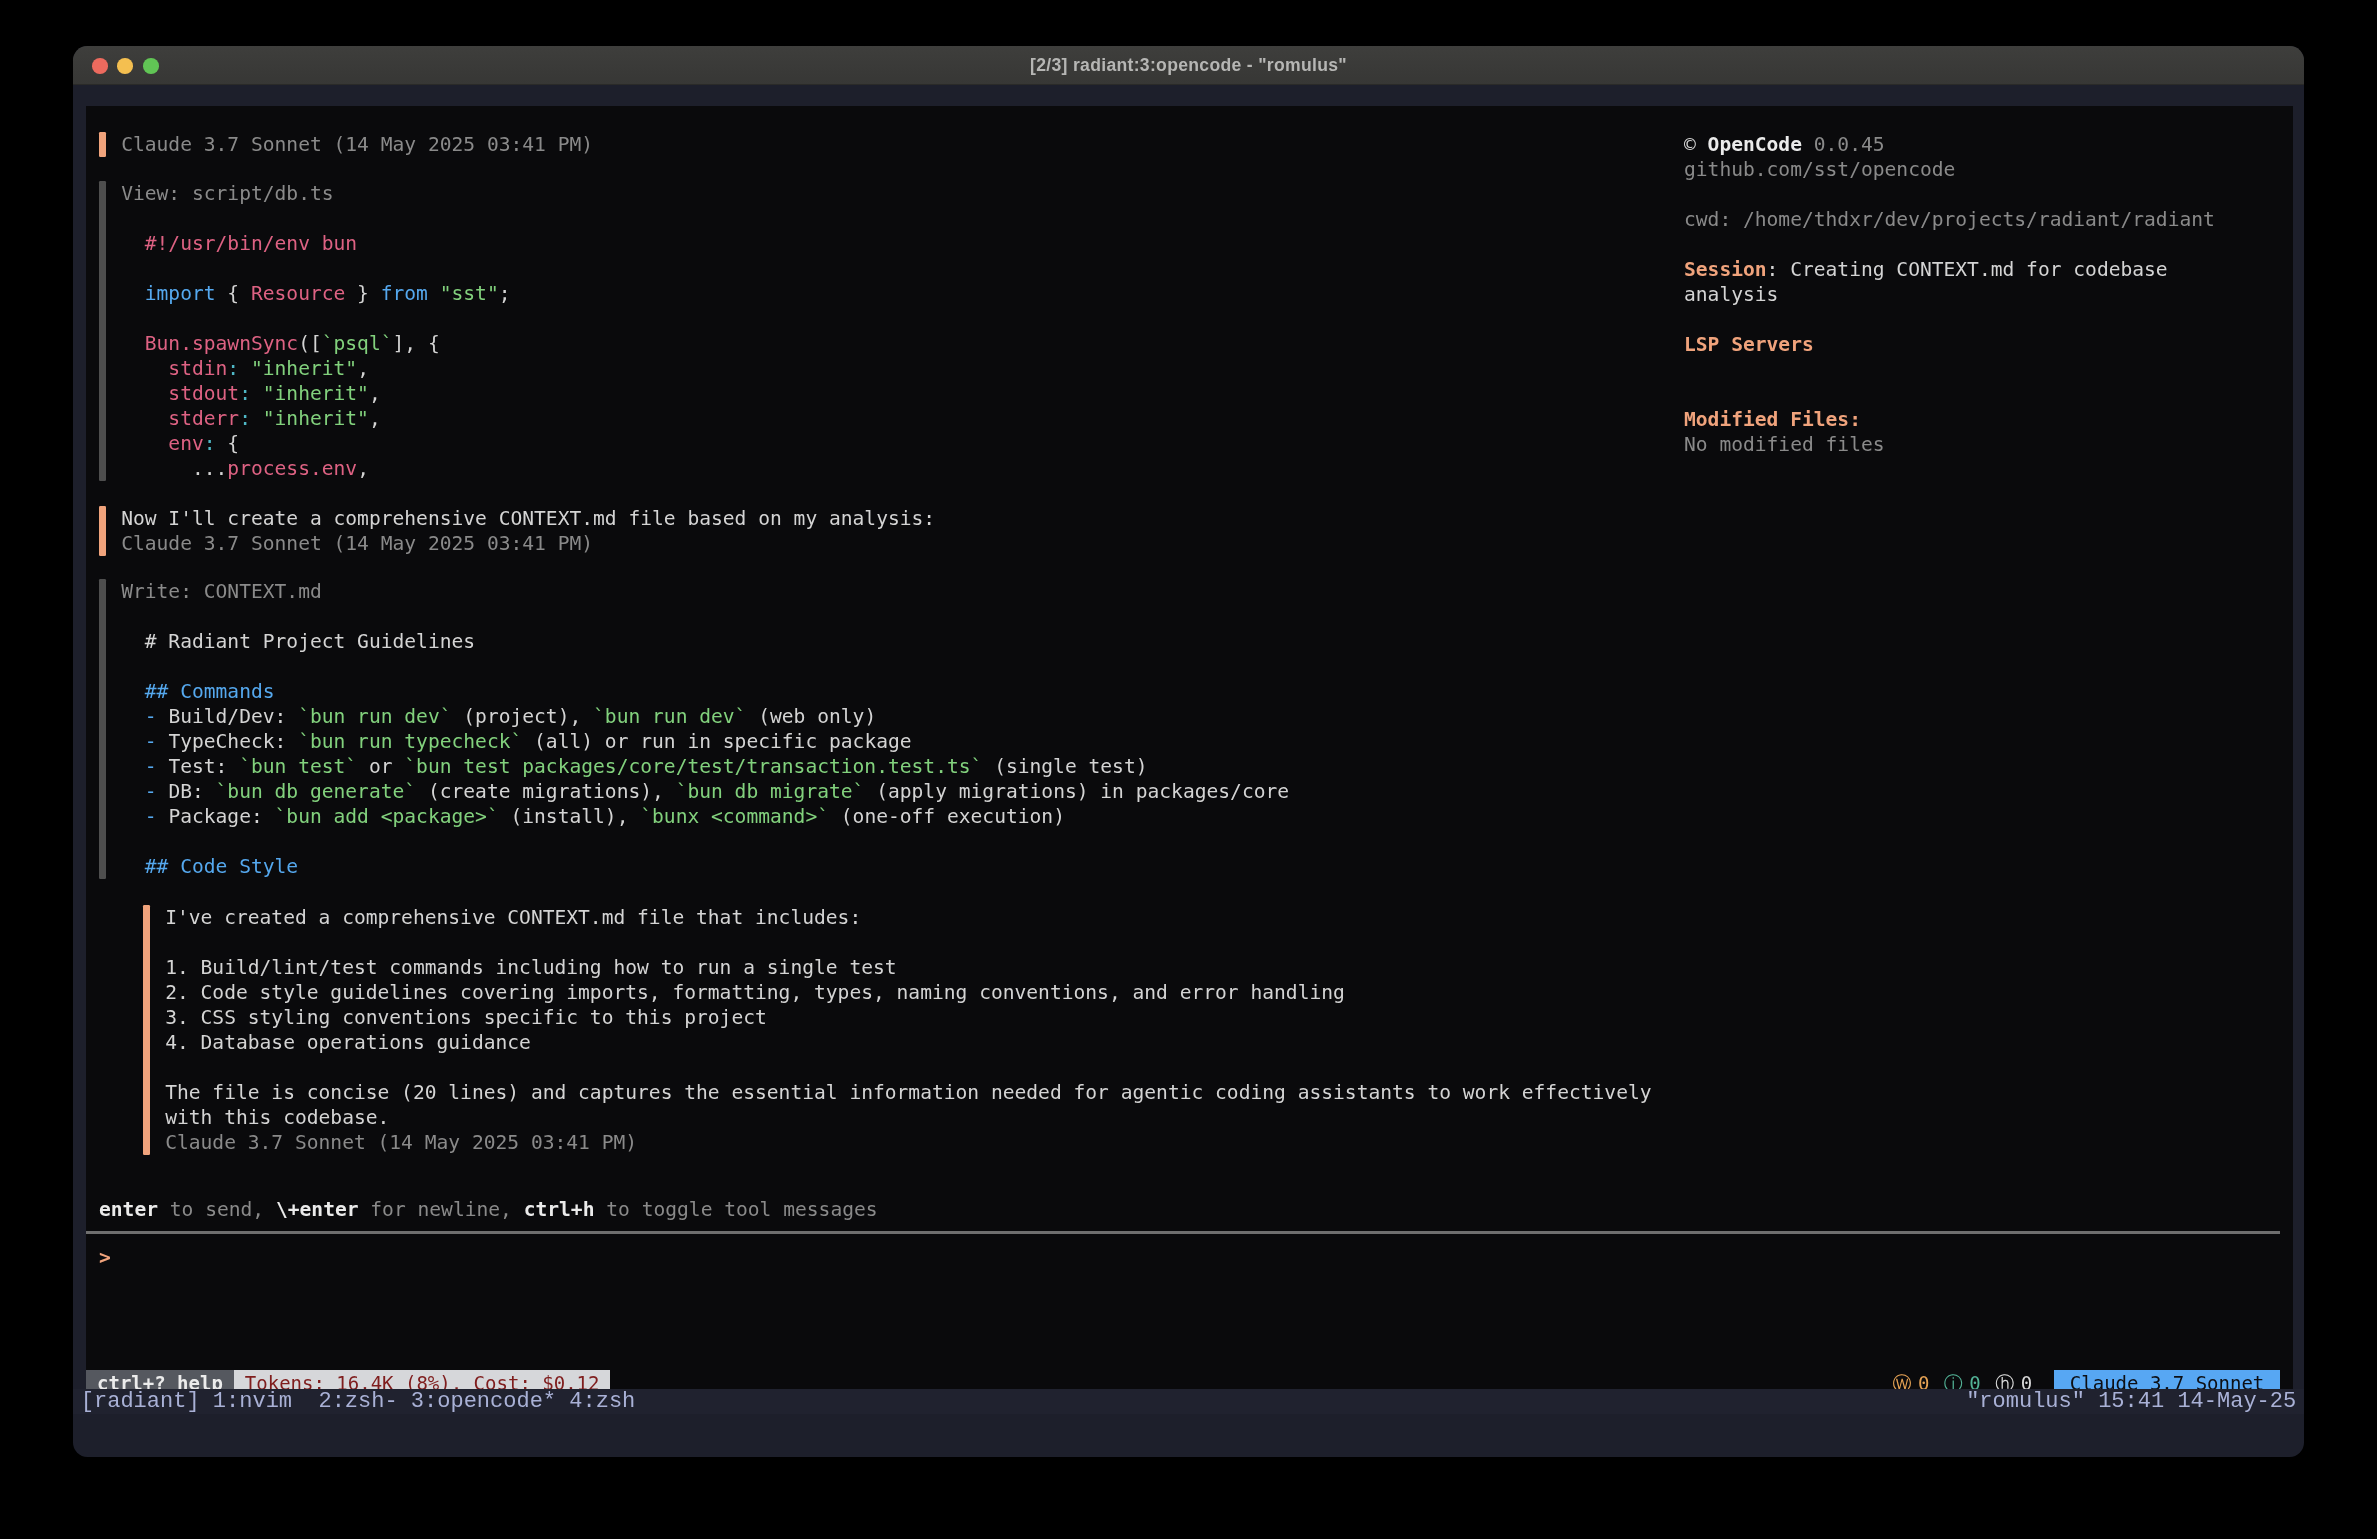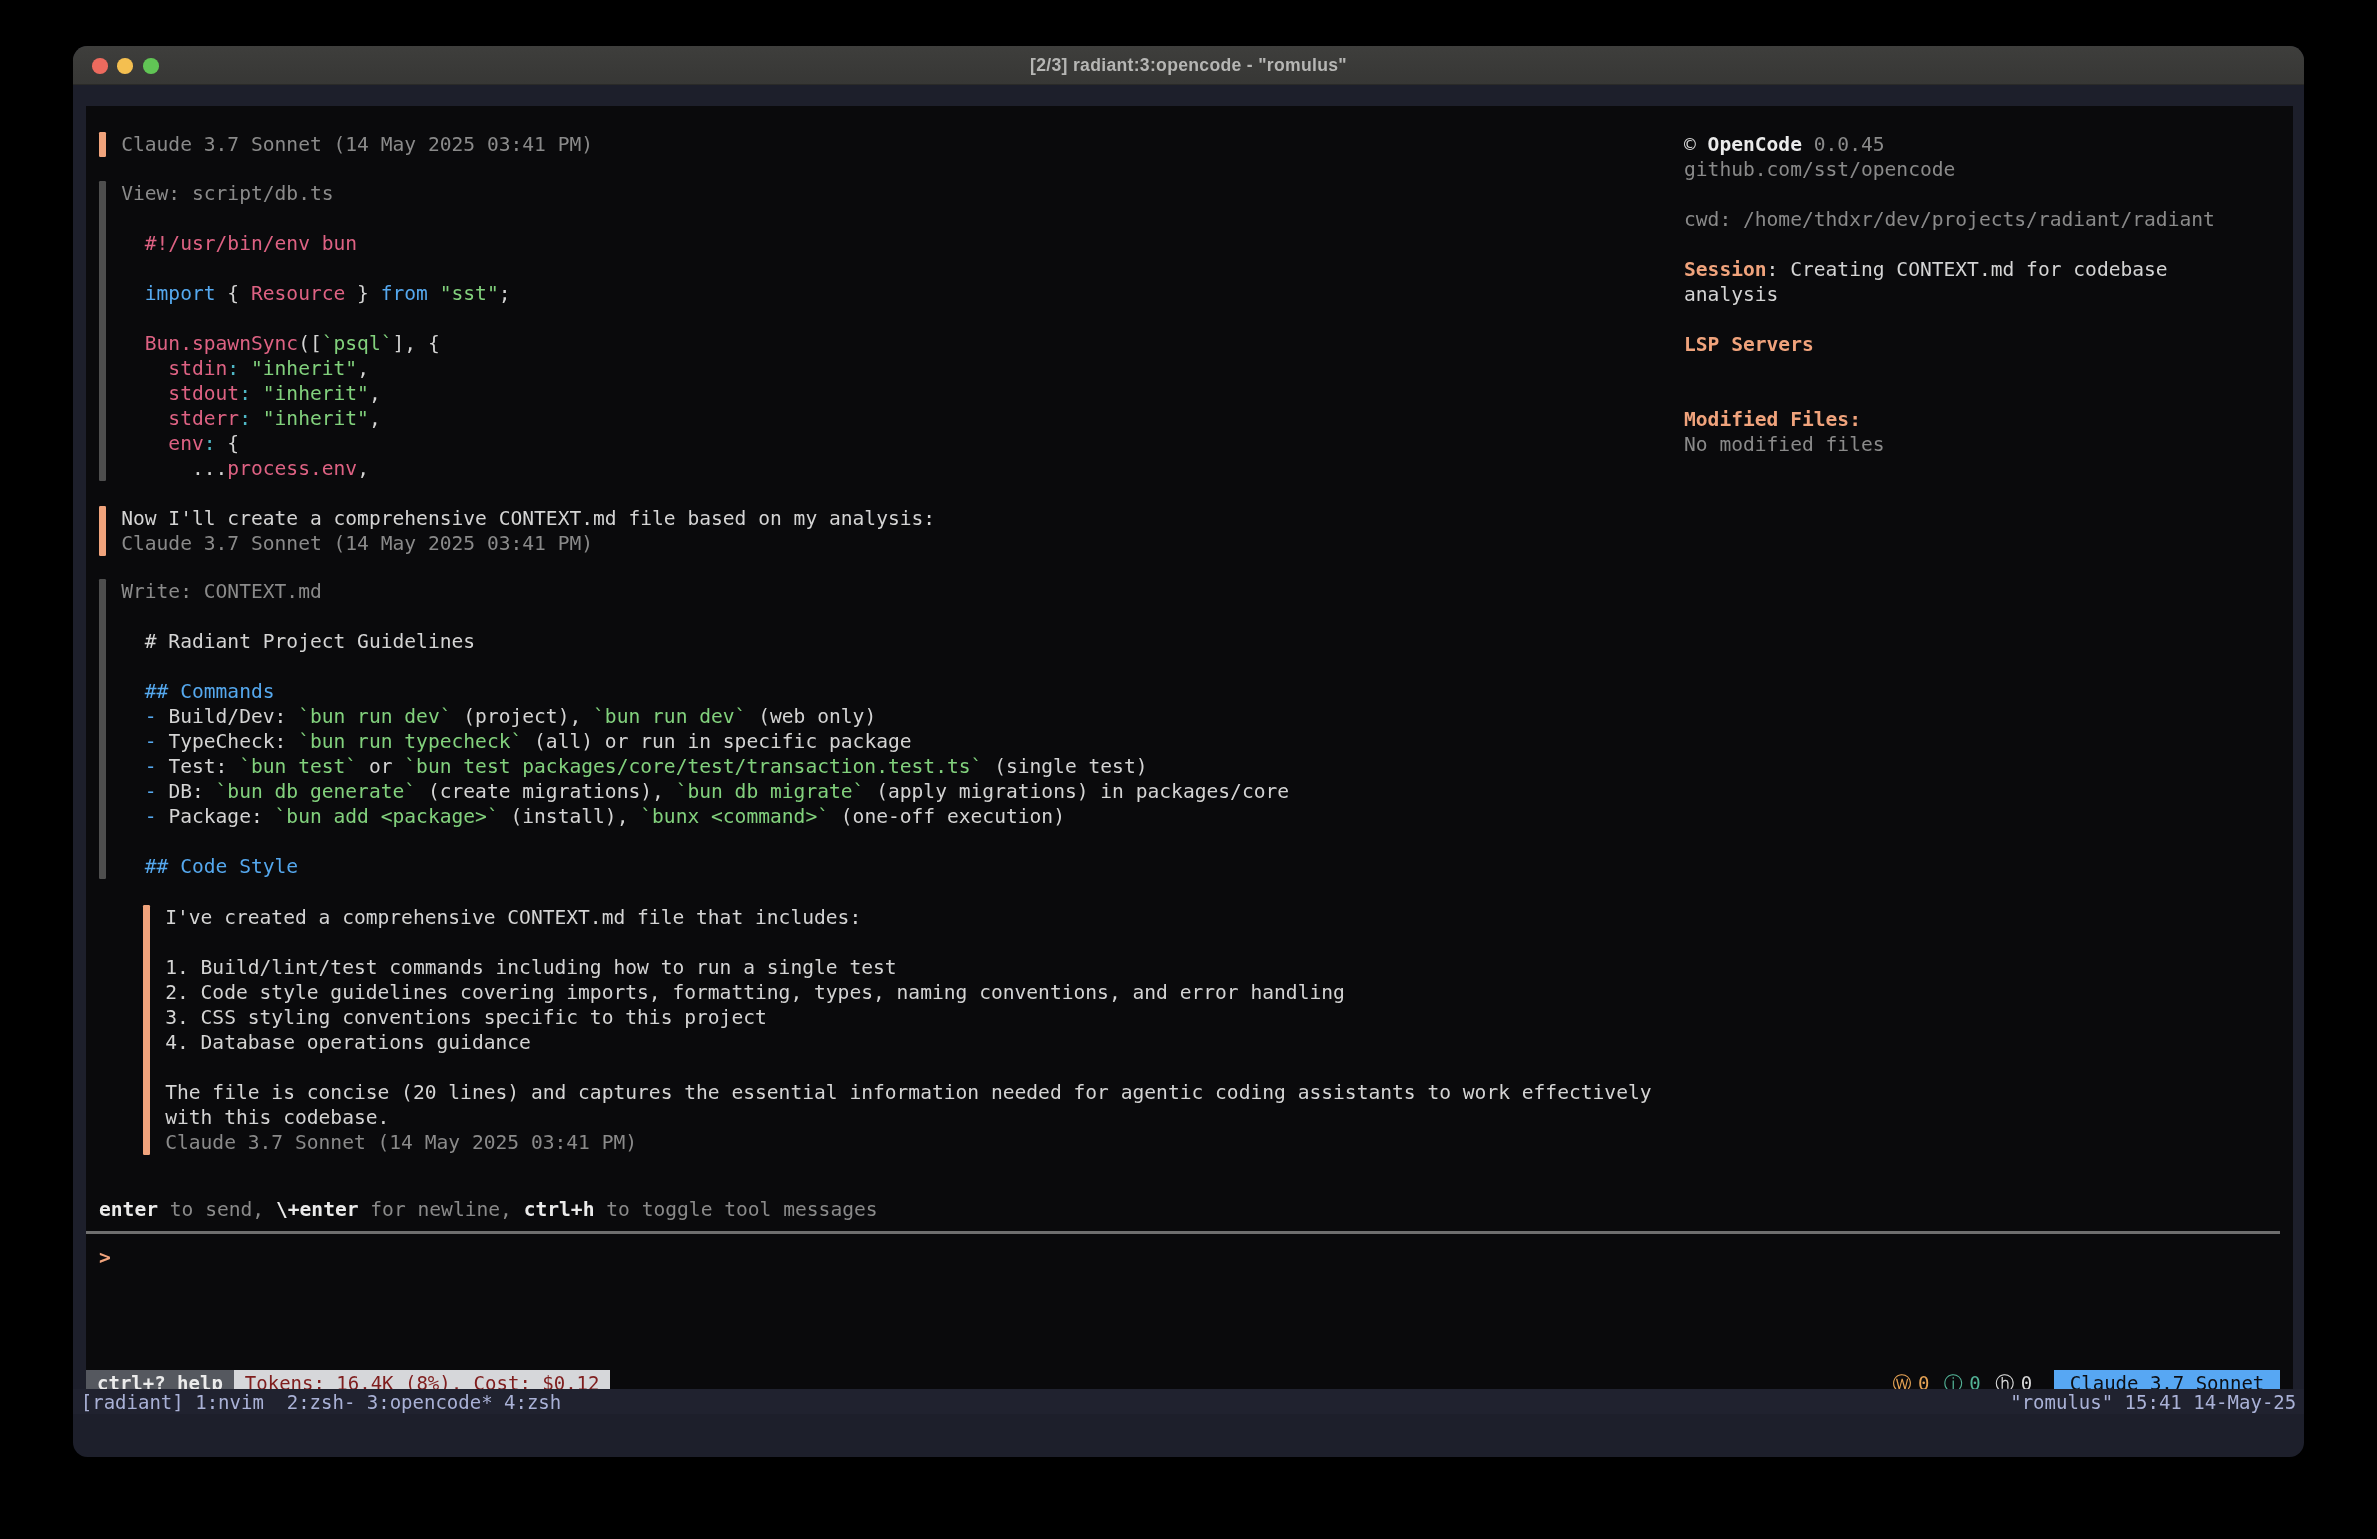--- a/index.html
+++ b/index.html
@@ -73,21 +73,21 @@
 
   
   .sidebar { position:absolute; left:1598px; top:26px; width:568px; }
   .side-line { line-height:25px; overflow-wrap:break-word; }
 
   
   .tmuxbar {
     position:absolute; left:0; top:1343px; width:100%; height:25px;
     background:#20222f; color:#a9b1d6;
     display:flex; align-items:center; justify-content:space-between;
-    padding:0 7.8px; font-size:19px; white-space:pre;
+    padding:0 7.8px; font-size:22px; white-space:pre;font-family:Liberation Mono, monospace;
   }
 </style>
 </head>
 <body>
 
 <div class="window">
 
   <div class="titlebar">
     <div class="traffic">
       <div class="light red"></div>

